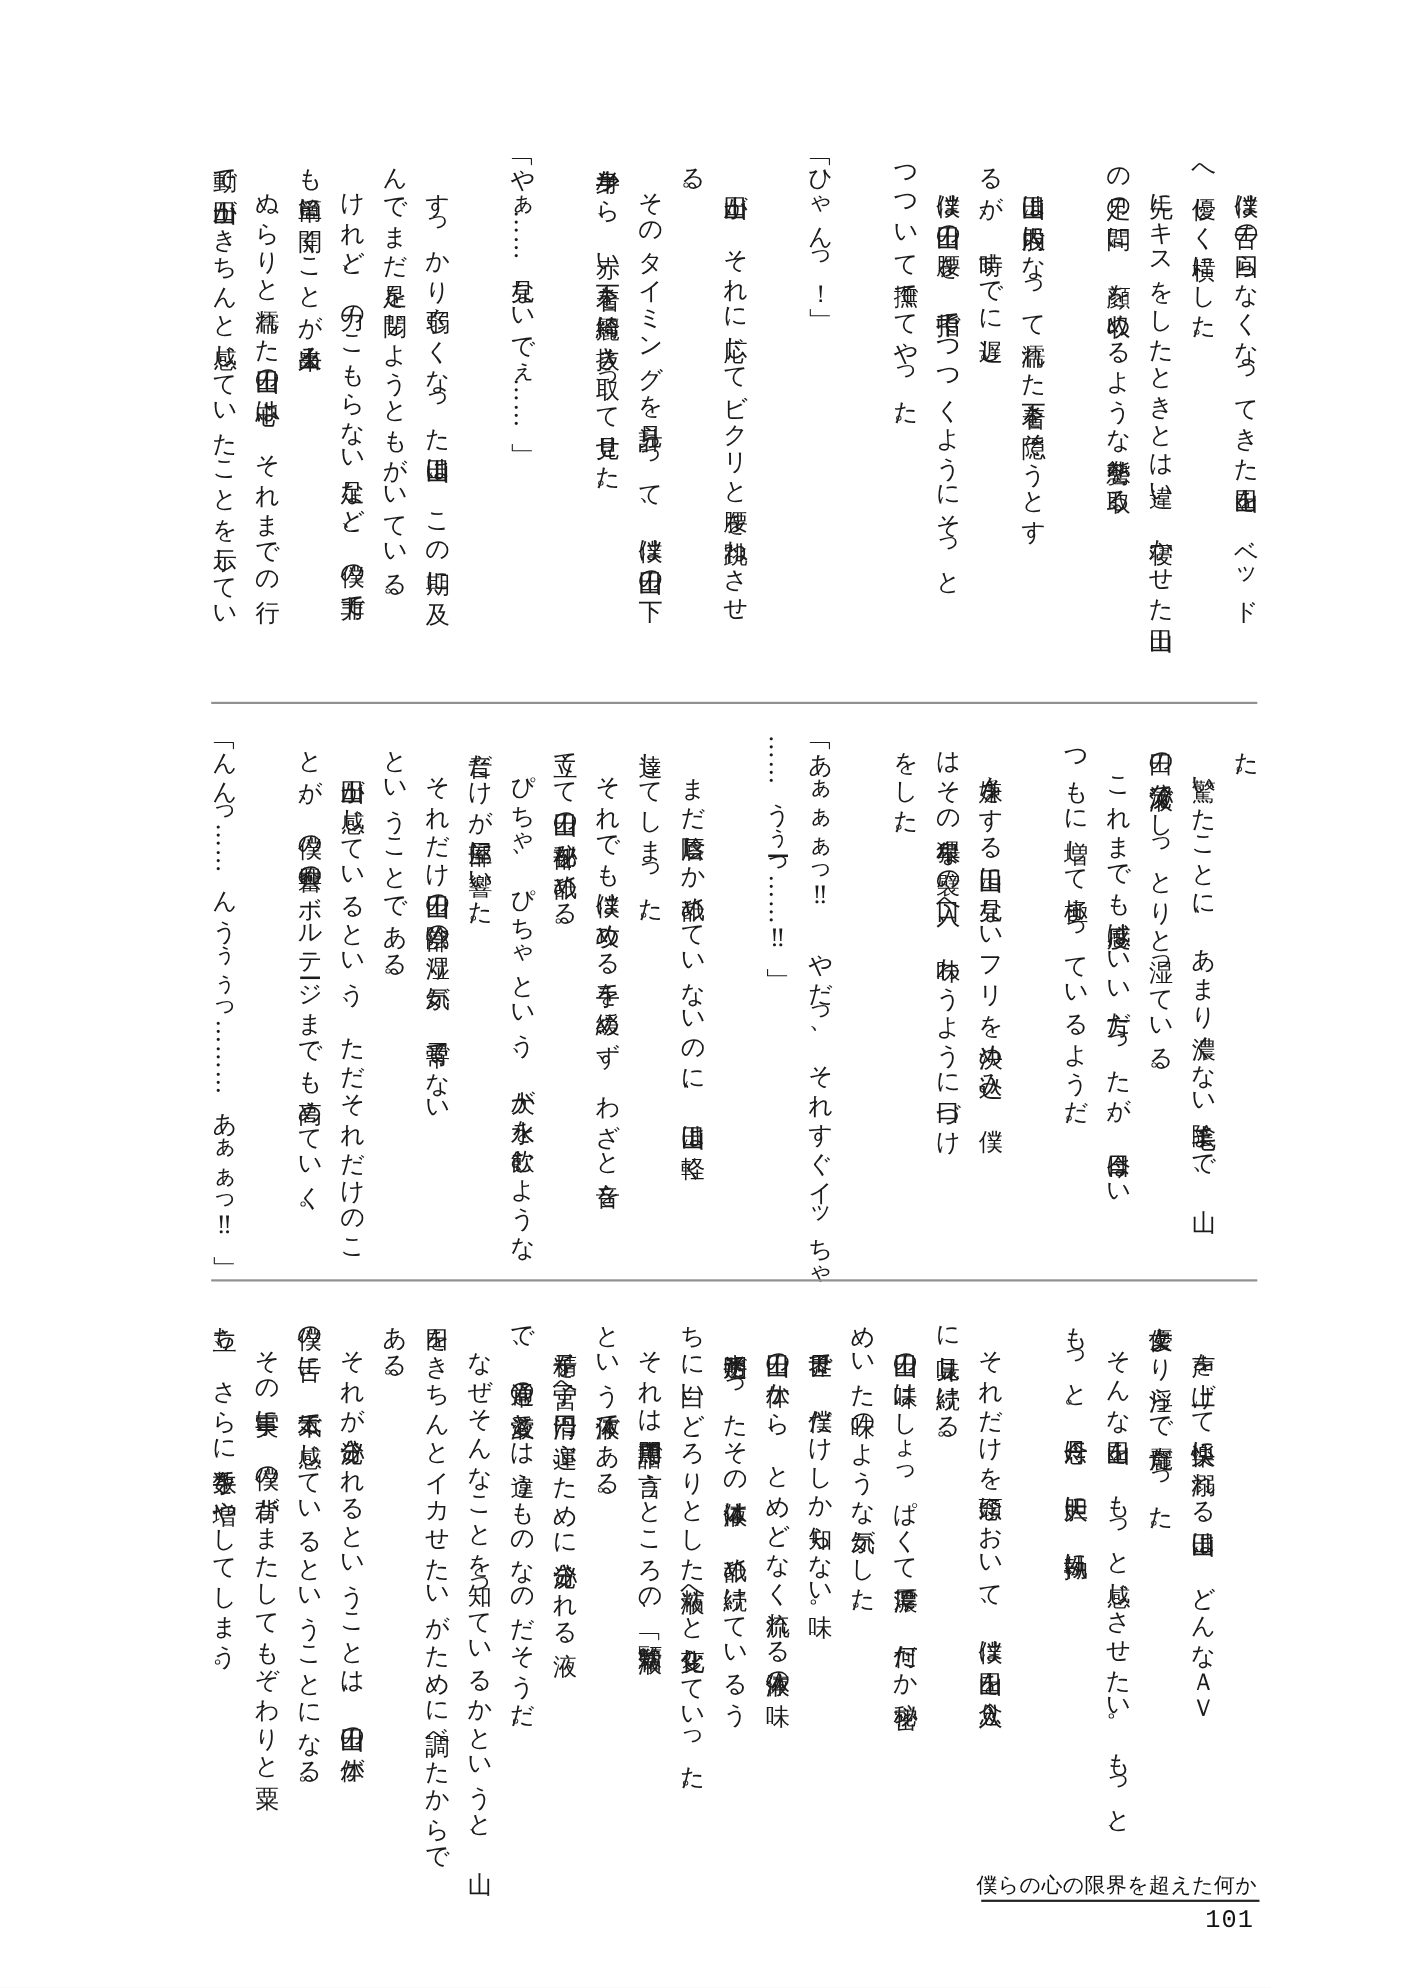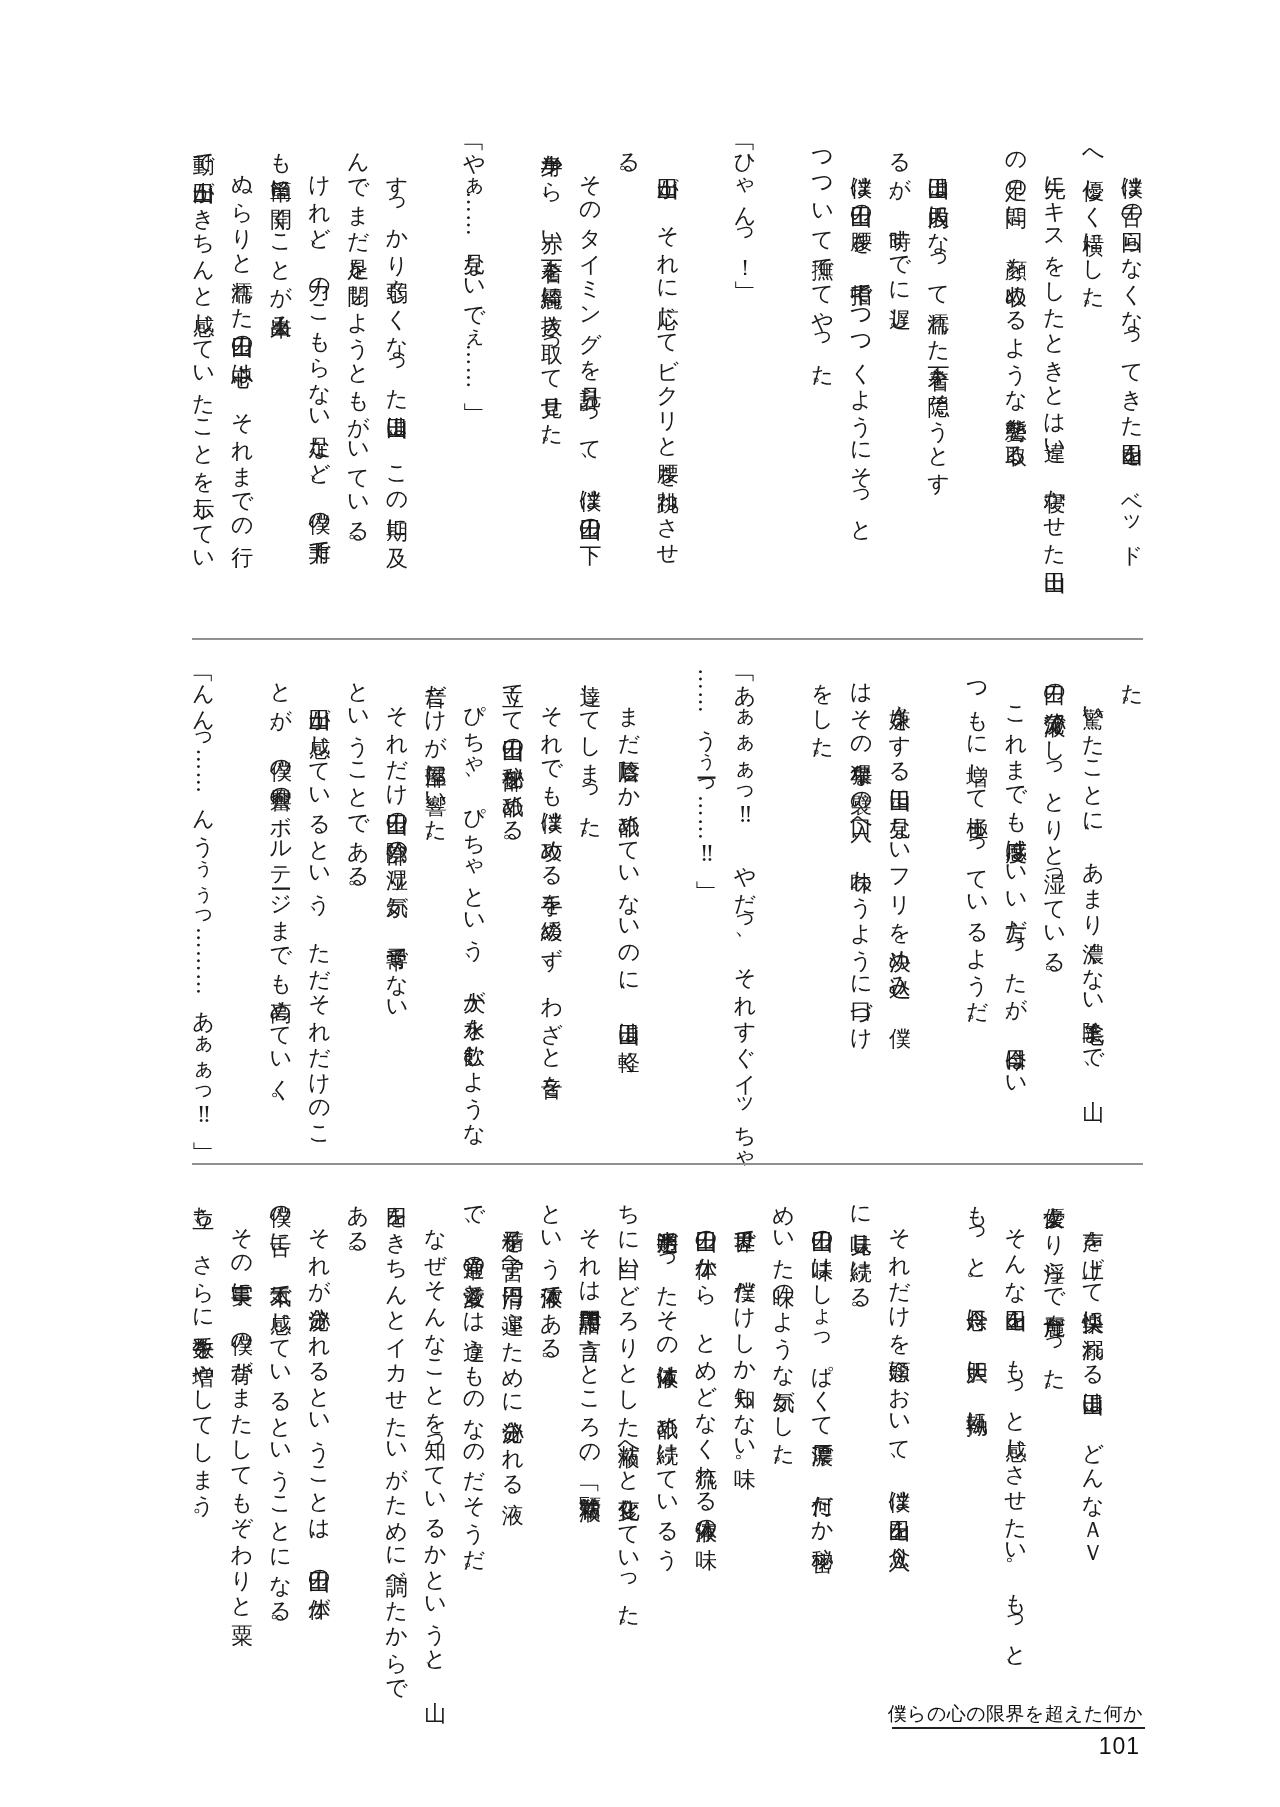--- a/index.html
+++ b/index.html
@@ -66,21 +66,21 @@
     top:1727px;
     right:135px;
     width:253px;
     height:2px;
     background:var(--footer-rule-color);
   }
   .page-number{
     position:absolute;
     top:1733px;
     right:140px;
-    font-family:Liberation Sans, sans-serif;
+    font-family:Liberation Mono, monospace;
     font-size:23px;
     letter-spacing:1px;
     color:#111111;
   }
 </style>
 </head>
 <body>
 
 <div class="page">
 

